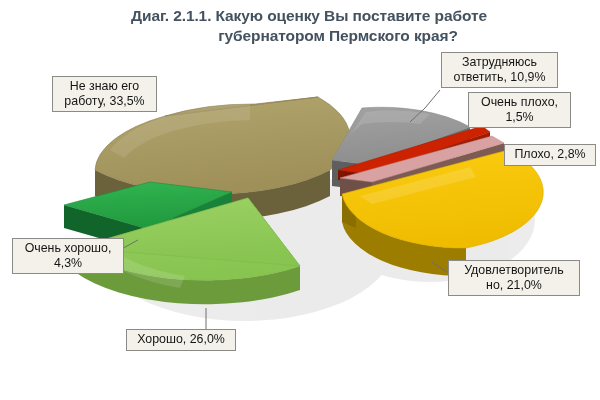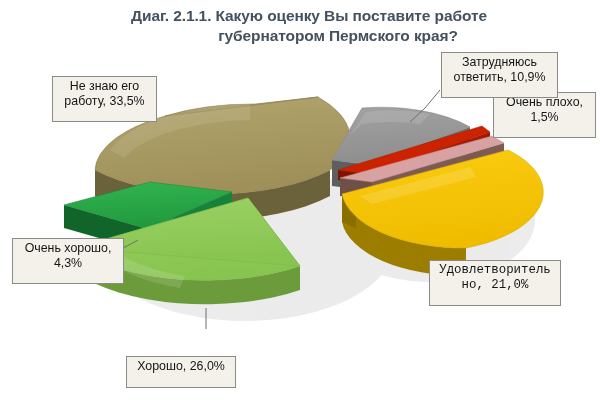--- a/index.html
+++ b/index.html
@@ -28,31 +28,31 @@
   svg.pie{position:absolute;left:0;top:0;width:600px;height:400px;}
 
   .lbl{
     position:absolute;
     background:#F3F1EA;
     border:1px solid #8A8A86;
     color:#151515;
     font-size:12.4px;
     line-height:14.6px;
     text-align:center;
-    padding:2px 5px 13px 5px;
+    padding:2px 5px 3px 5px;
     box-sizing:border-box;
     white-space:pre-line;
     font-family:"Liberation Sans","DejaVu Sans",sans-serif;
   }
   .lbl.l-dontknow{left:52px;  top:76px;  width:105px;text-align:center;}
   .lbl.l-verygood{left:12px;   top:238px; width:112px;}
-  .lbl.l-good{    left:126px; top:329px; width:110px;margin-top:27px;}
-  .lbl.l-satis{   left:429px; top:260px; width:132px;font-family:Liberation Mono, monospace;}
+  .lbl.l-good{    left:126px; top:329px; width:110px;}
+  .lbl.l-satis{   left:448px; top:260px; width:132px;}
   .lbl.l-bad{     left:504px; top:144px; width:92px;}
-  .lbl.l-verybad{ left:493px; top:92px;  width:103px;}
+  .lbl.l-verybad{ left:468px; top:92px;  width:103px;}
   .lbl.l-hard{    left:441px; top:52px;  width:117px;}
 </style>
 </head>
 <body>
 
 <div id="chart-root">
 
   <div class="title">
     <span class="ln ln1">Диаг. 2.1.1. Какую оценку Вы поставите работе</span>
     <span class="ln ln3">губернатором Пермского края?</span>
@@ -156,20 +156,21 @@
 работу, 33,5%</div>
 
   <div class="lbl l-verygood">Очень хорошо,
 4,3%</div>
 
   <div class="lbl l-good">Хорошо, 26,0%</div>
 
   <div class="lbl l-satis">Удовлетворитель
 но, 21,0%</div>
 
+  <div class="lbl l-bad">Плохо, 2,8%</div>
 
   <div class="lbl l-verybad">Очень плохо,
 1,5%</div>
 
   <div class="lbl l-hard">Затрудняюсь
 ответить, 10,9%</div>
 
 </div>
 
 </body></html>

